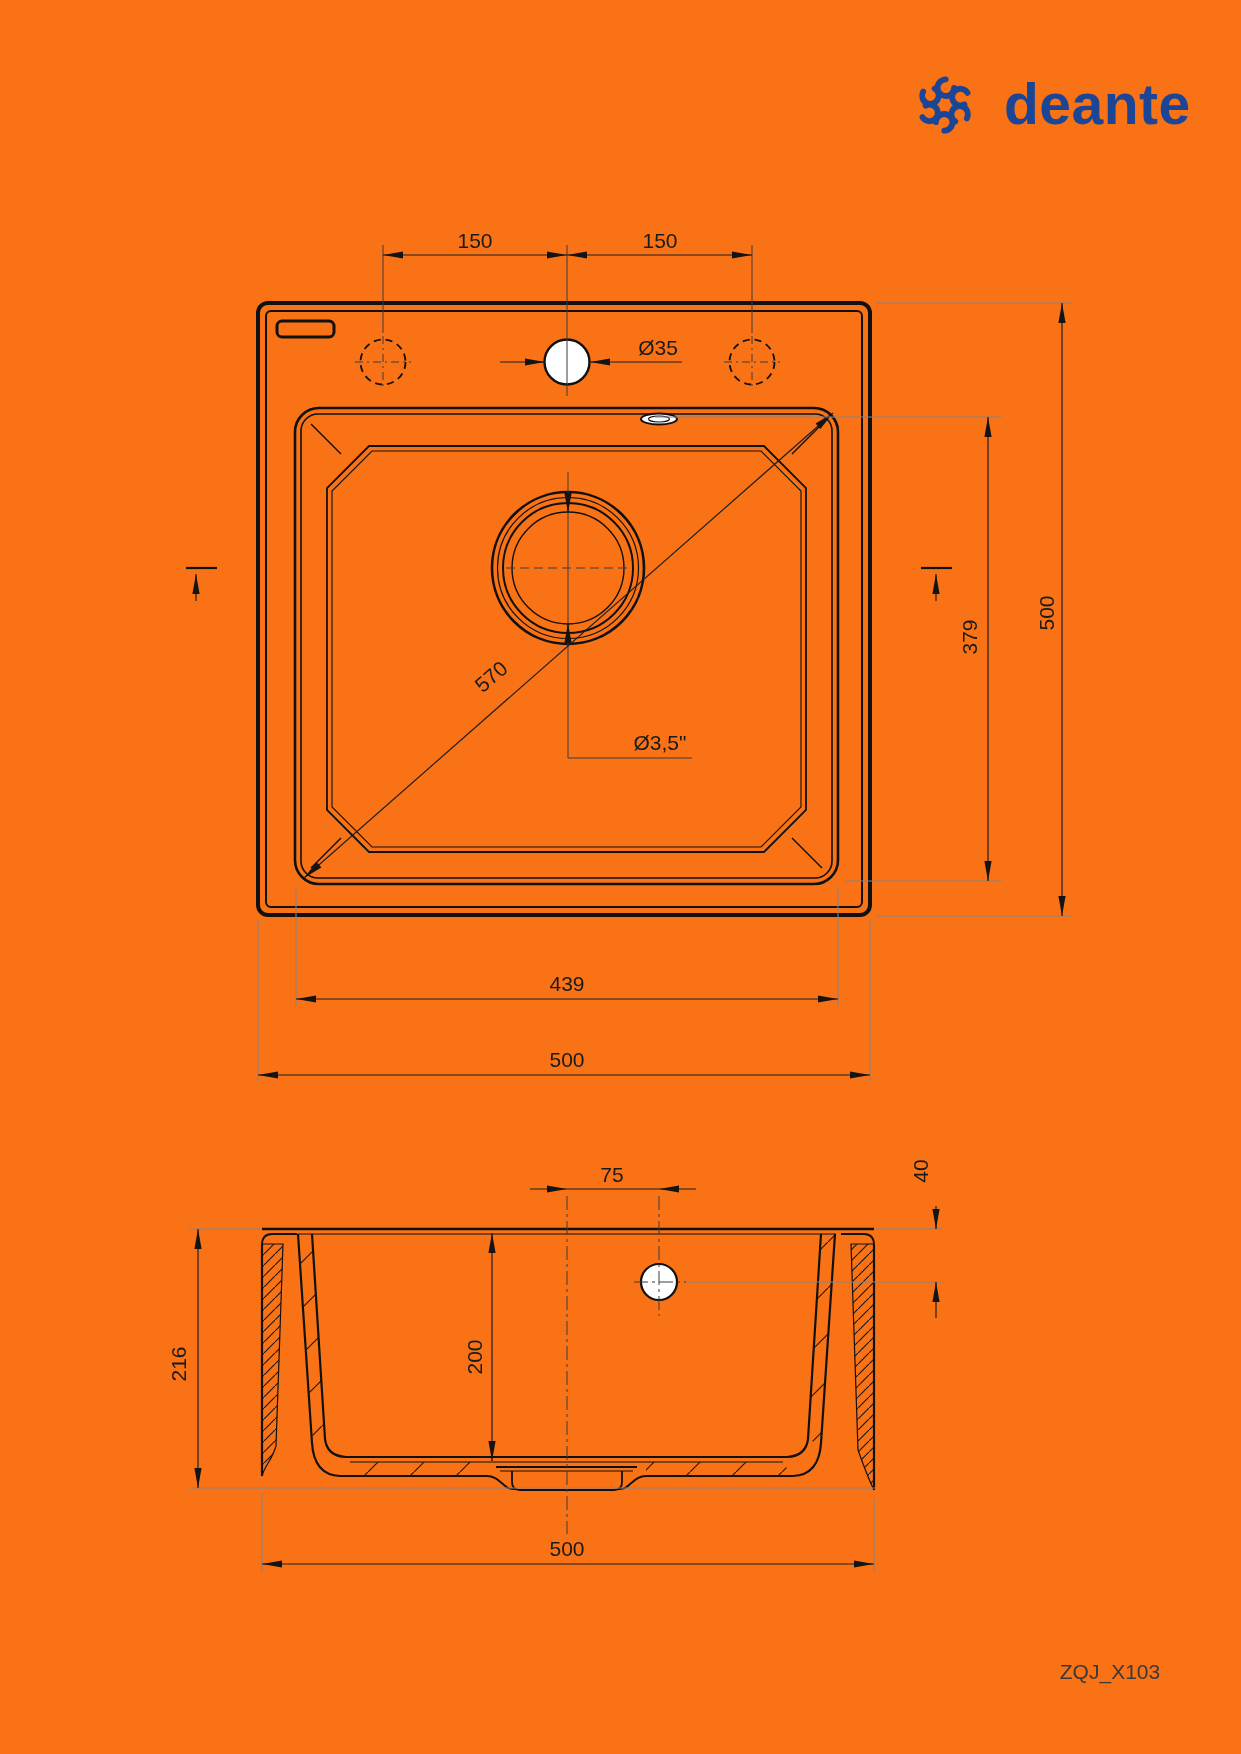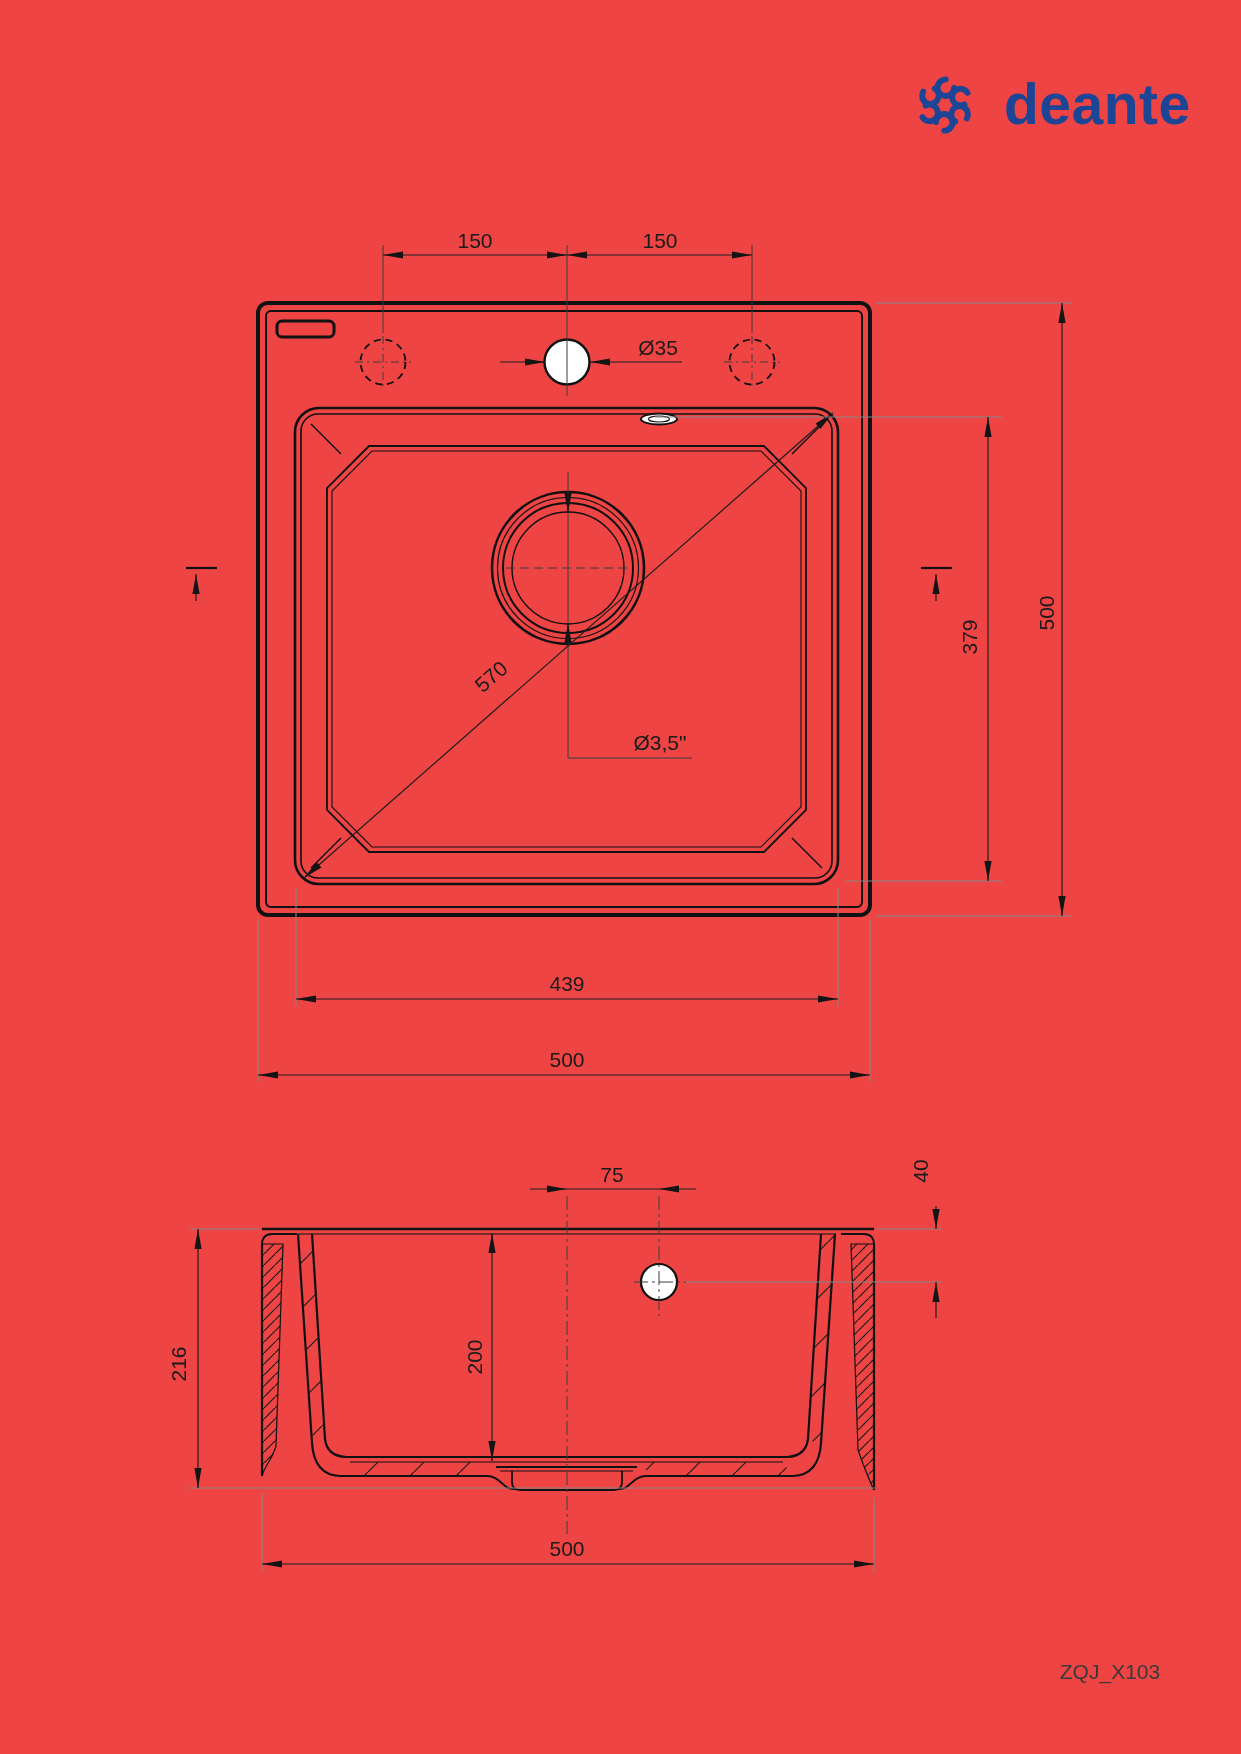--- a/index.html
+++ b/index.html
@@ -1,16 +1,16 @@
 <!DOCTYPE html>
 <html><head>
 <meta charset="utf-8">
 <style>
   html,body{margin:0;padding:0;background:#ffffff;}
-  .stage{position:relative;width:1241px;height:1754px;background:#ef4444;overflow:hidden;
+  .stage{position:relative;width:1241px;height:1754px;background:#f97316;overflow:hidden;
          font-family:"Liberation Sans",sans-serif;}
   svg{display:block;}
   .dimtxt{font-family:"Liberation Sans",sans-serif;font-size:21px;fill:#1b1b1b;text-anchor:middle;}
   .modeltxt{font-family:"Liberation Sans",sans-serif;font-size:21px;fill:#3a3a3a;text-anchor:middle;}
   .logotxt{font-family:"Liberation Sans",sans-serif;font-size:57px;font-weight:bold;text-anchor:start;letter-spacing:0.5px;}
   .obj{stroke:#111;fill:none;}
   .ext{stroke:#858585;stroke-width:1.05;fill:none;}
   .dim{stroke:#1f1f1f;stroke-width:1.2;fill:none;}
   .cl{stroke:#3d3d3d;stroke-width:1;fill:none;}
 </style>

